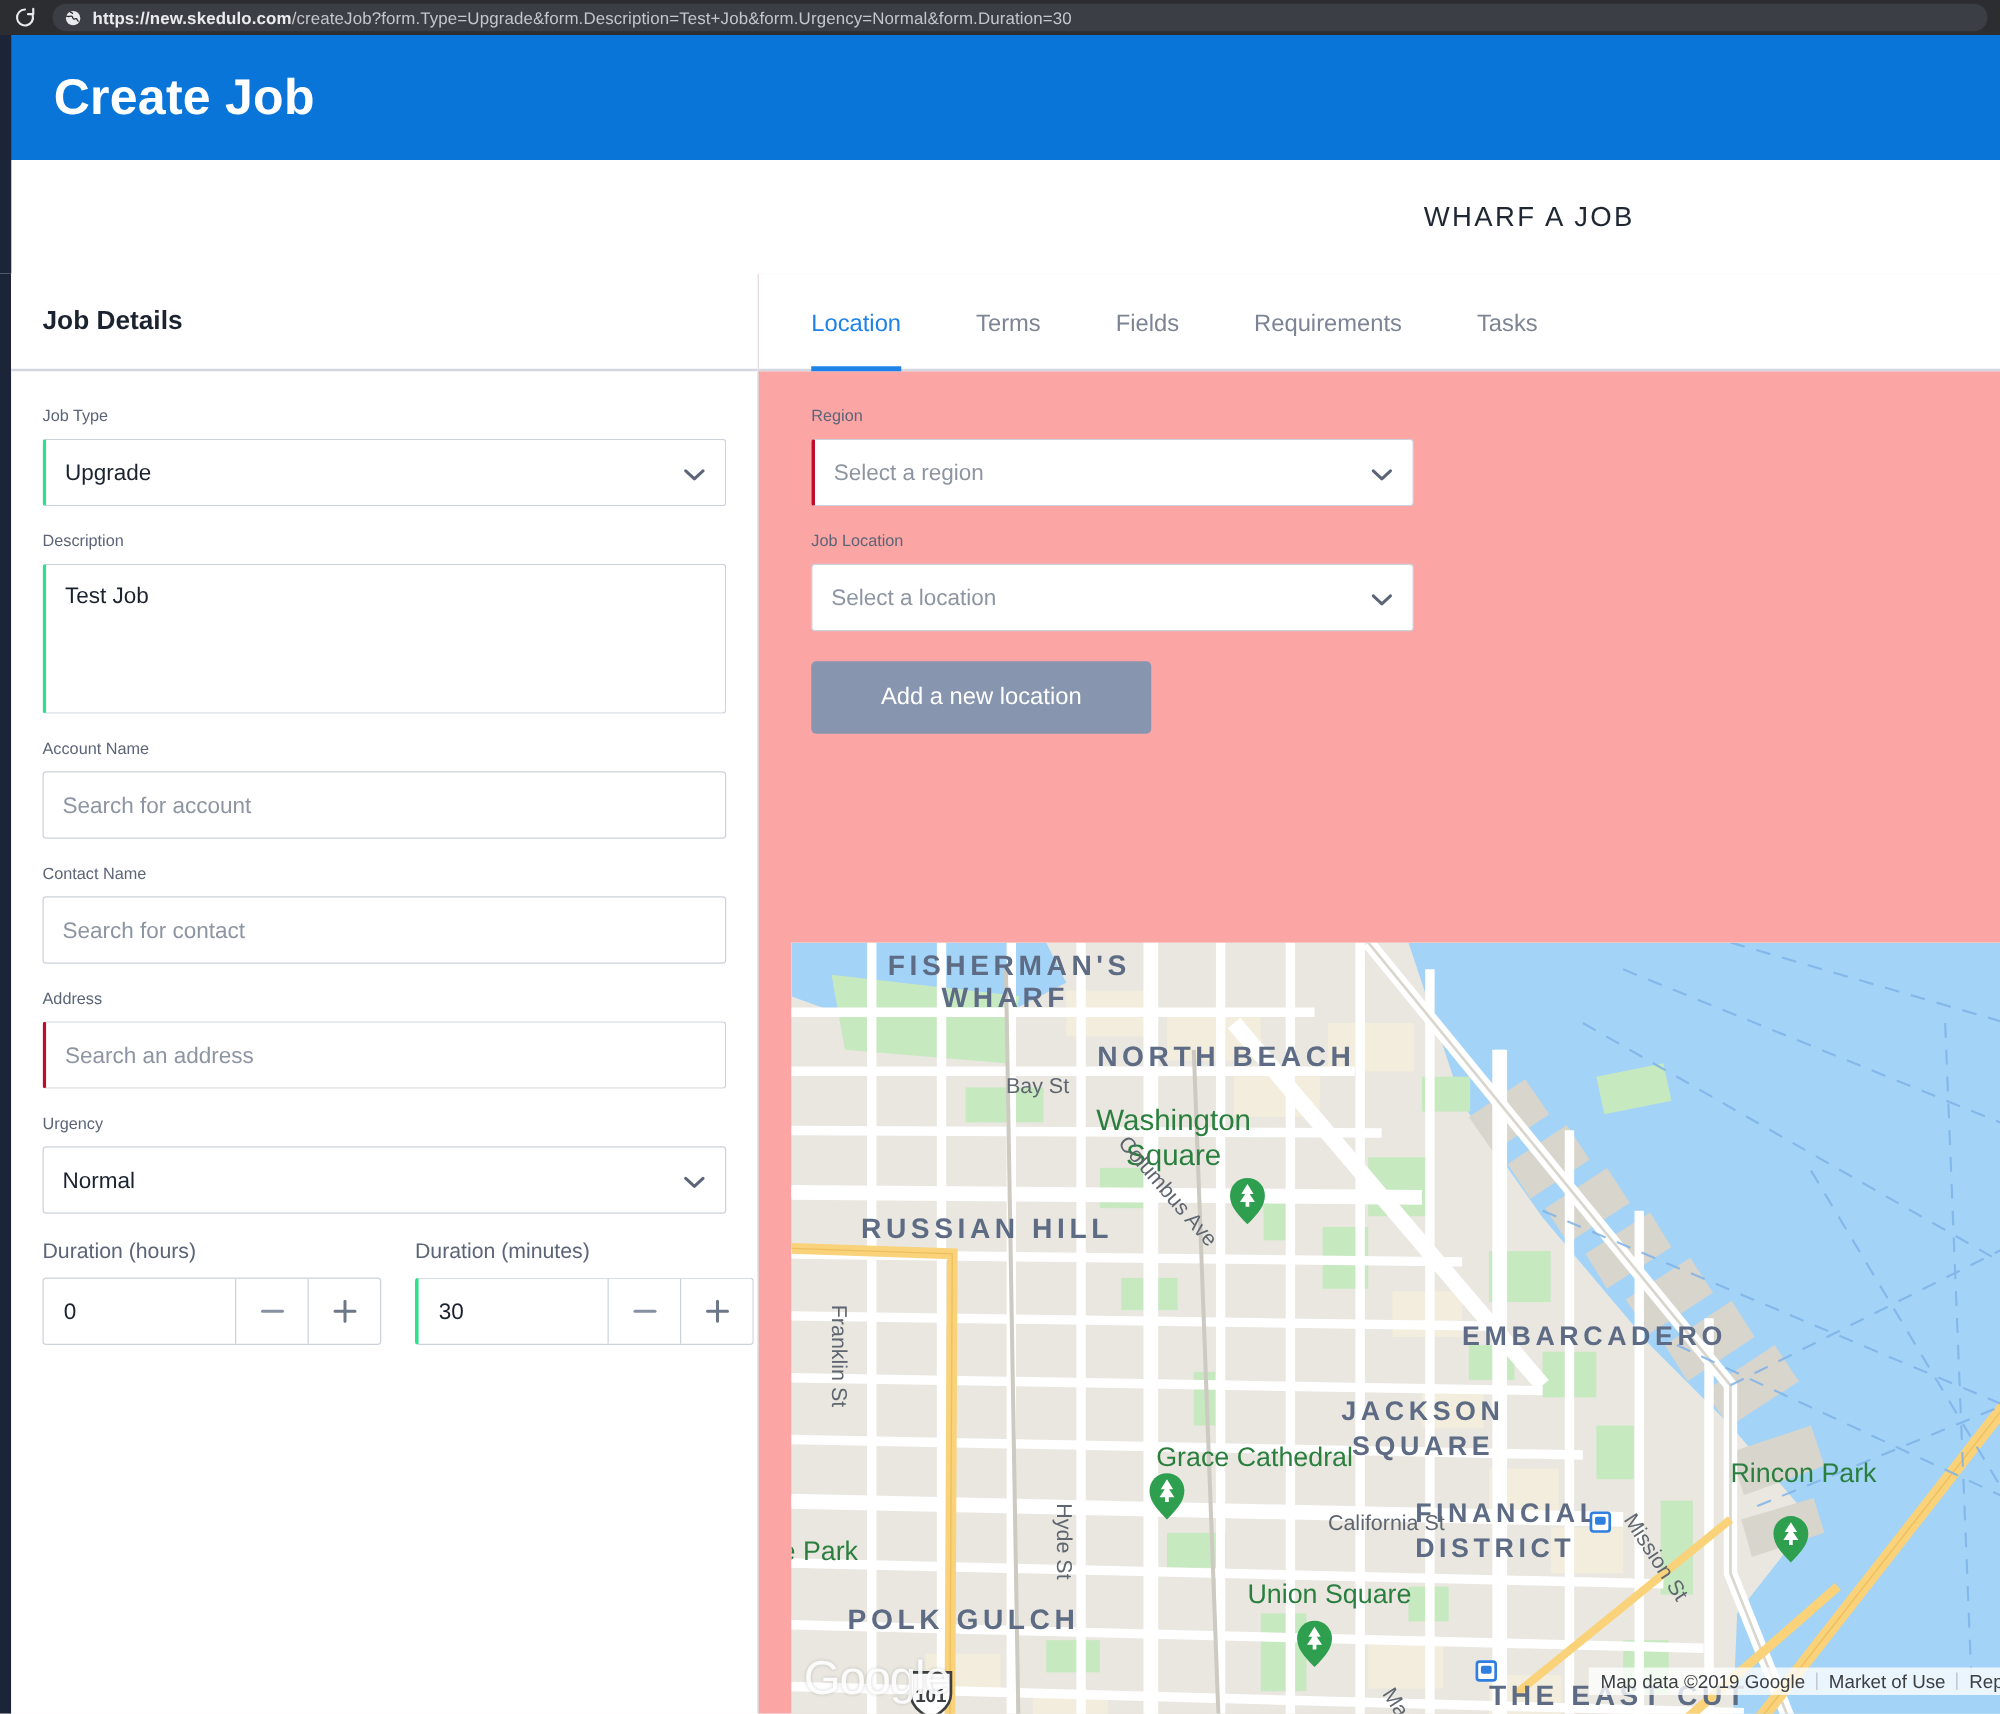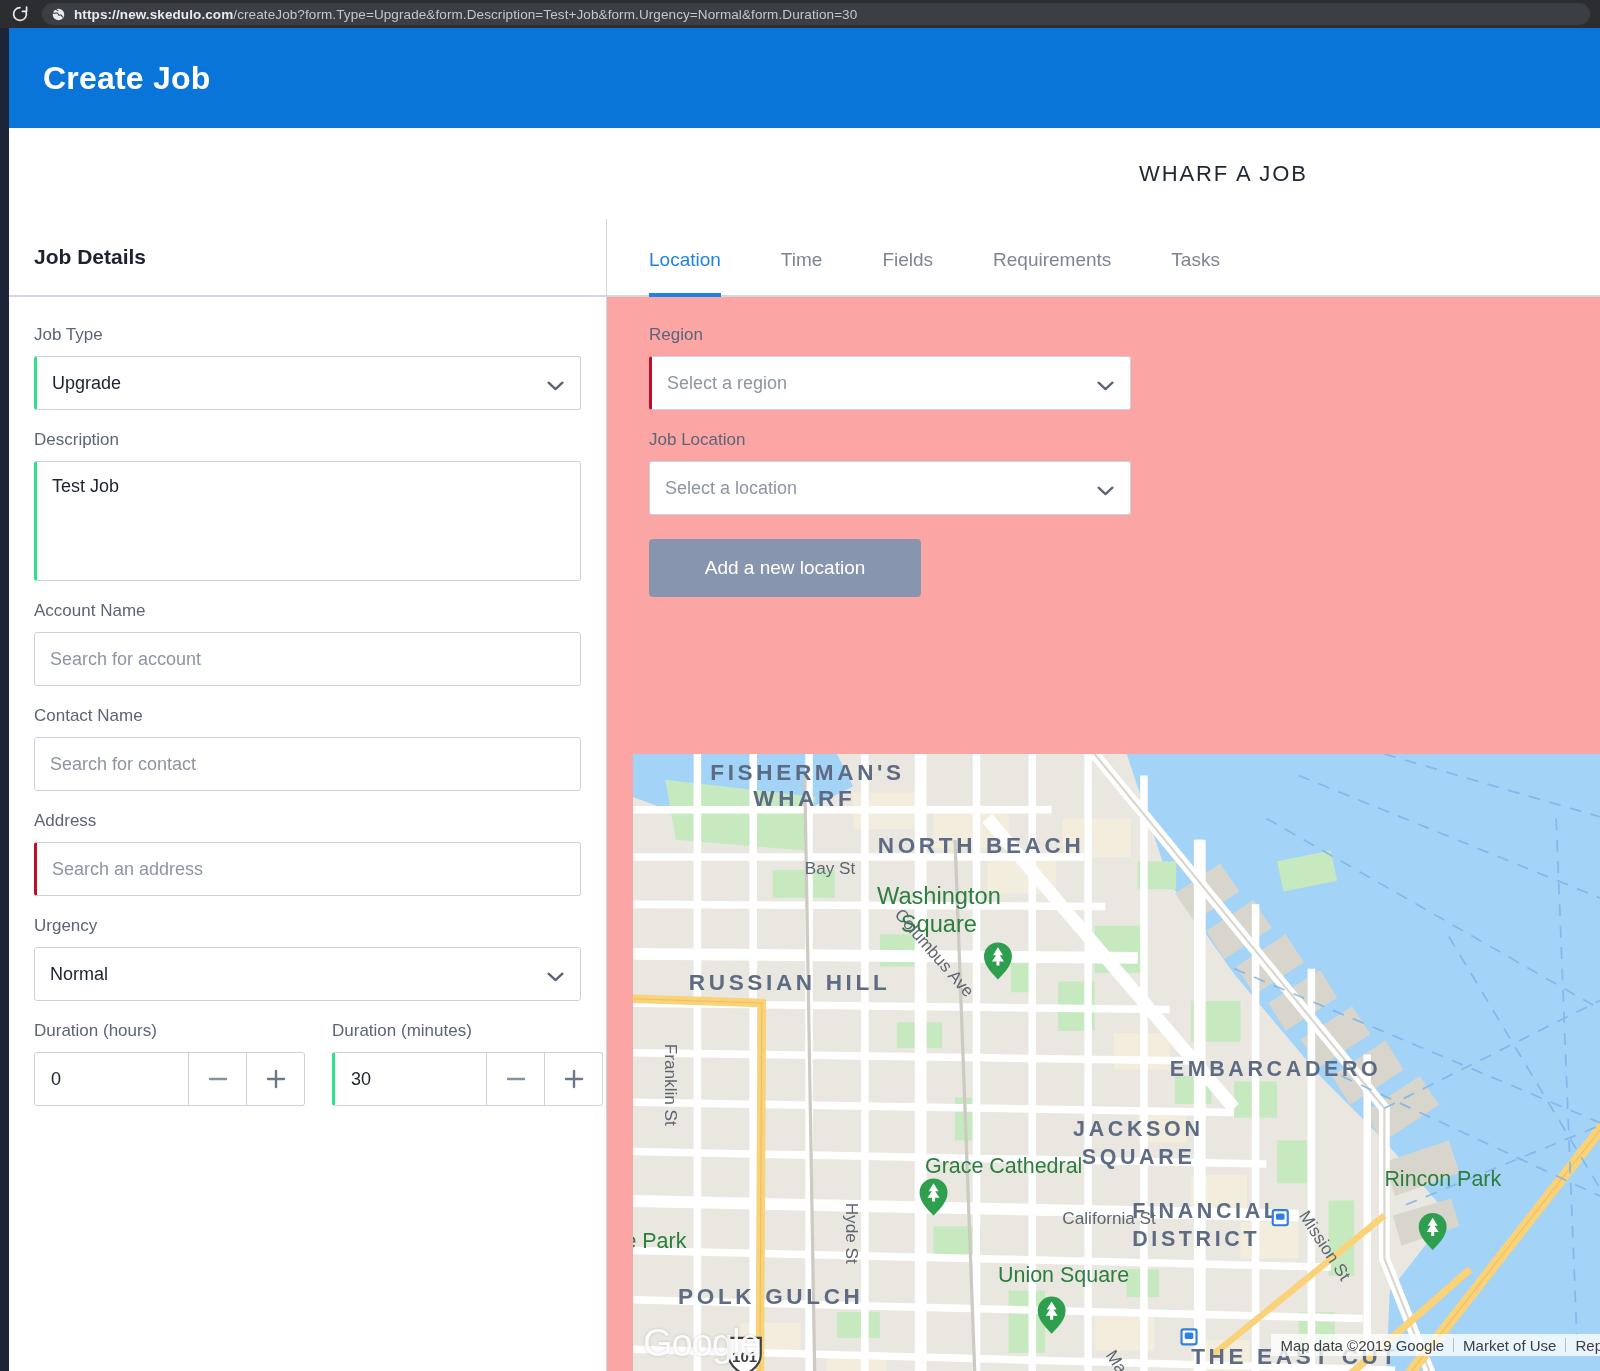--- a/index.html
+++ b/index.html
@@ -33,21 +33,21 @@
   }
   .url-text b { color: #e8eaed; font-weight: 700; }
   .url-text i { font-style: normal; color:#c3c7cc; }
 
   
   .app-header {
     height: 100px; background: #0a75d9;
     display: flex; align-items: center; padding: 0 34px;
     border-left: 9px solid #1b2537;
   }
-  .app-title { color: #fff; font-size: 32px; font-weight: 700; letter-spacing: .2px; }
+  .app-title { color: #fff; font-size: 40px; font-weight: 700; letter-spacing: .2px; }
 
   
   .title-strip {
     height: 91px; background: #fff;
     border-left: 9px solid #1b2537;
     display: flex; align-items: center;
     position: relative;
   }
   .page-title {
     position: absolute; left: 1130px;
@@ -66,21 +66,21 @@
   }
   .left-header {
     height: 78px; flex:0 0 78px; display: flex; align-items: center;
     padding-left: 25px; border-bottom: 2px solid #d2d7e0; background:#fff;
   }
   .left-header-title { font-size: 21px; font-weight: 700; color: #1b2330; }
   .left-body { padding: 28px 25px 0 25px; flex:1 1 auto; }
 
   .field { margin-bottom: 20px; }
   .field-label {
-    font-size: 17px; color: #5b6577; margin-bottom: 11px; display:block;
+    font-size: 13px; color: #5b6577; margin-bottom: 11px; display:block;
   }
   .ctrl {
     height: 54px; border: 1px solid #ccd2dc; border-radius: 3px;
     background: #fff; display: flex; align-items: center;
     padding: 0 15px; position: relative;
   }
   .ctrl.valid { border-left: 3px solid #2ee08a; }
   .ctrl.invalid { border-left: 3px solid #bd0f2b; }
   .ctrl-value { font-size: 18px; color: #1b2330; }
   .ctrl-placeholder { font-size: 18px; color: #8e95a2; }
@@ -279,21 +279,21 @@
           </div>
         </div>
       </div>
 
     </div>
   </div>
 
   <div class="right-pane">
     <div class="tabs">
       <div class="tab active">Location</div>
-      <div class="tab">Time</div>
+      <div class="tab">Terms</div>
       <div class="tab">Fields</div>
       <div class="tab">Requirements</div>
       <div class="tab">Tasks</div>
     </div>
 
     <div class="right-body">
 
       <div class="r-field">
         <label class="field-label">Region</label>
         <div class="ctrl invalid">

